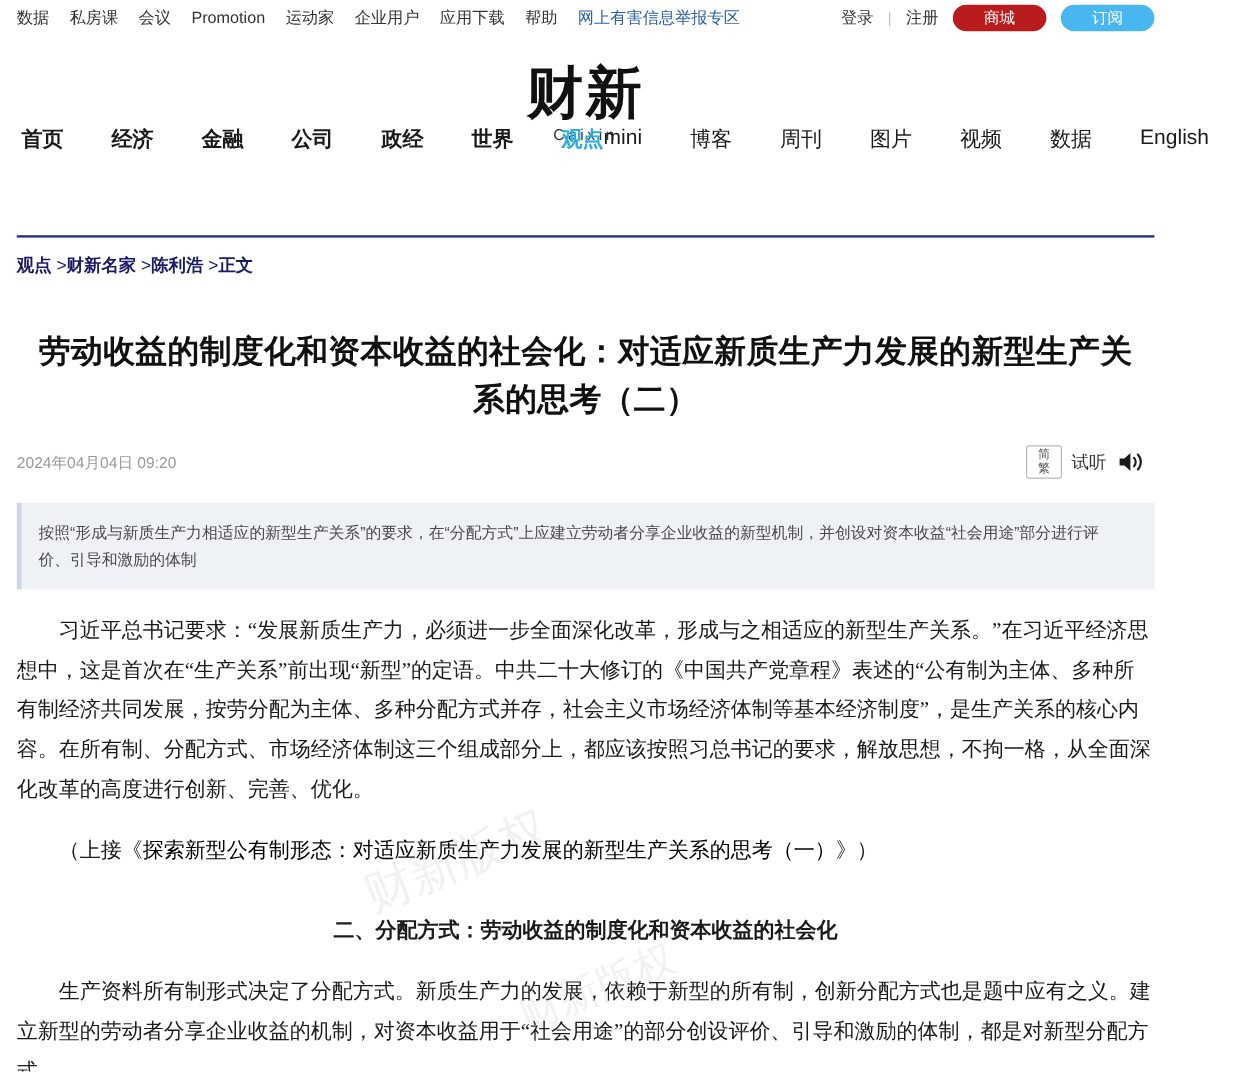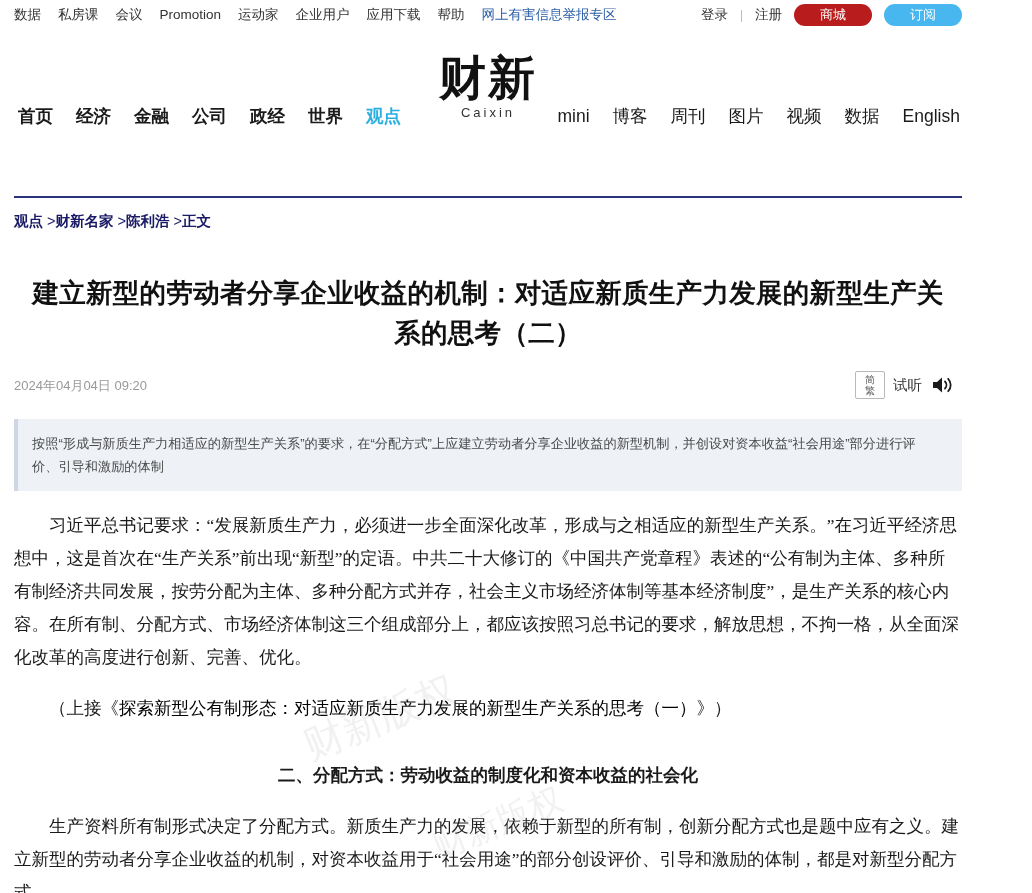--- a/index.html
+++ b/index.html
@@ -104,22 +104,21 @@
     right: 0;
     bottom: 6px;
     display: flex;
     align-items: center;
     font-size: 17.5px;
     padding: 0 14px;
     box-sizing: border-box;
   }
   .mainnav .left, .mainnav .right {
     display: flex;
-    align-items: center;
-    gap: 23px;
+    gap: 40px;
     margin-top: 18px;
   }
   .mainnav .left { margin-left: 4px; }
   .mainnav .right { margin-right: 2px; }
   .mainnav .mid { flex: 1; }
   .mainnav a {
     color: #1a1a1a;
     text-decoration: none;
     white-space: nowrap;
     font-weight: bold;
@@ -347,21 +346,21 @@
   </div>
 
 
   <div class="content">
     <div class="rule"></div>
 
     <div class="breadcrumb">
       <a href="#">观点</a><span class="sep"> &gt;</span><a href="#">财新名家</a><span class="sep"> &gt;</span><a href="#">陈利浩</a><span class="sep"> &gt;</span><span>正文</span>
     </div>
 
-    <h1 class="title">建立新型的劳动者分享企业收益的机制：对适应新质生产力发展的新型生产关系的思考（二）</h1>
+    <h1 class="title">劳动收益的制度化和资本收益的社会化：对适应新质生产力发展的新型生产关系的思考（二）</h1>
 
     <div class="meta">
       <div class="date">2024年04月04日 09:20</div>
       <div class="tools">
         <div class="jianfan">
           <span>简</span>
           <span>繁</span>
         </div>
         <div class="listen">试听</div>
         <svg width="26" height="22" viewBox="0 0 26 22">

